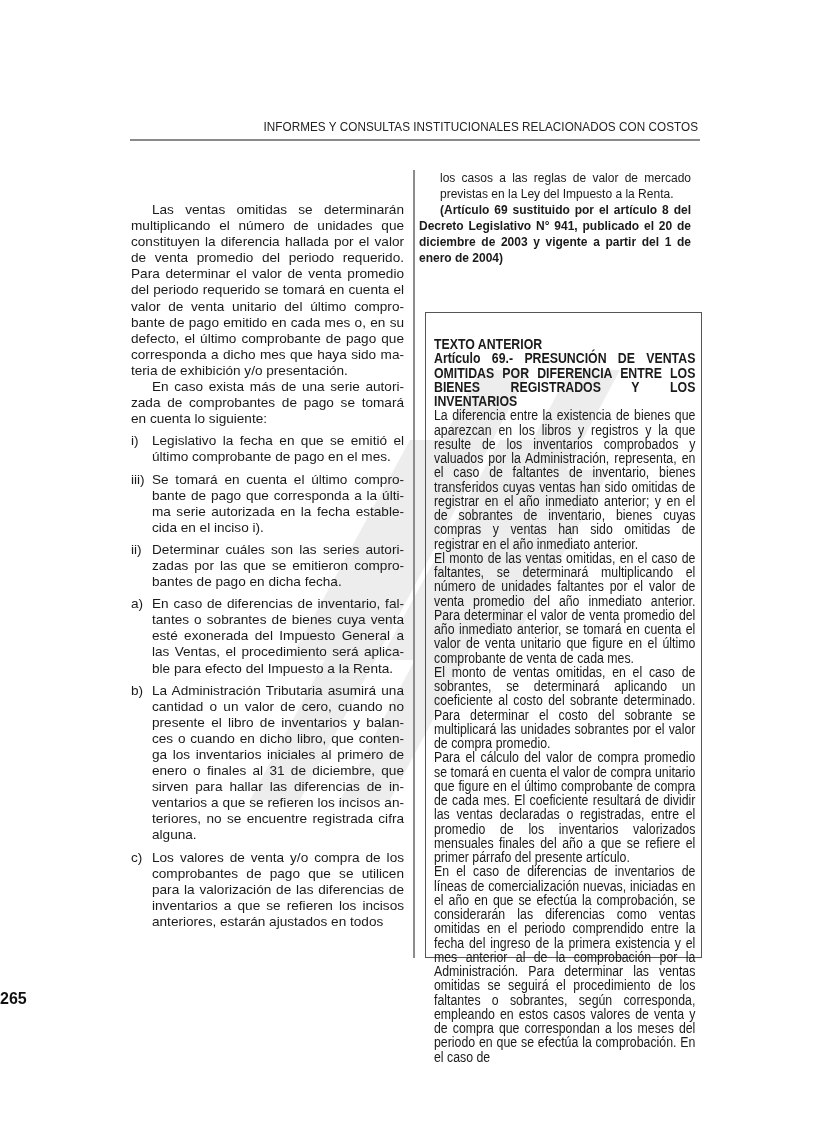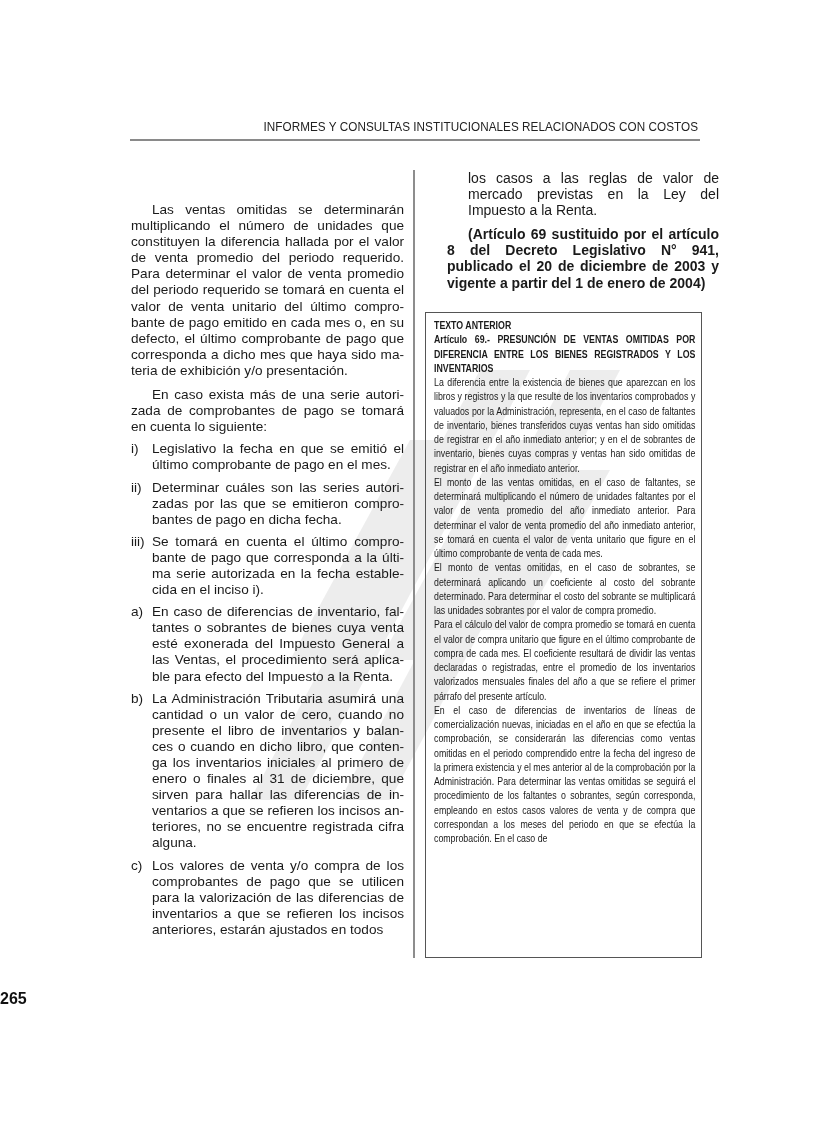--- a/index.html
+++ b/index.html
@@ -15,37 +15,37 @@
   .head-rule { position: absolute; left: 130px; top: 139px; width: 570px; height: 2px; background: #8a8a8a; }
 
   .col-divider { position: absolute; left: 413px; top: 170px; width: 2px; height: 788px; background: #8d8d8d; }
 
   .col-left {
     position: absolute; left: 131px; top: 170px; width: 273px;
     font-family: "Liberation Sans", sans-serif; font-size: 13.6px; line-height: 16.1px;
     text-align: justify; hyphens: manual;
   }
   .col-right {
-    position: absolute; left: 447px; top: 170px; width: 272px;
-    font-family: "Liberation Sans", sans-serif; font-size: 14px; line-height: 16.1px;
+    position: absolute; left: 419px; top: 170px; width: 272px;
+    font-family: "Liberation Sans", sans-serif; font-size: 12px; line-height: 16.1px;
     text-align: justify;
   }
   p { margin: 0; }
   .indent { text-indent: 21px; margin-top: 32px; }
-  .para-gap { margin-top: 8px; }
+  .para-gap { margin-top: 0; }
   .list-item { position: relative; padding-left: 21px; margin-top: 6px; }
   .list-item .marker { position: absolute; left: 0; top: 0; }
   .cont { padding-left: 21px; }
   .bold { font-weight: bold; }
 
   .prior-box {
     position: absolute; left: 425px; top: 312px; width: 277px; height: 646px;
     border: 1.5px solid #555; box-sizing: border-box;
-    padding: 6px 7px 4px 8px;
-    font-family: "Liberation Sans", sans-serif; font-size: 10px; line-height: 14.25px;
+    padding: 24px 7px 4px 8px;
+    font-family: "Liberation Sans", sans-serif; font-size: 14px; line-height: 14.25px;
     text-align: justify; color: #1a1a1a;
   }
   .prior-box .inner { transform: scaleX(0.88); transform-origin: left top; width: 297px; }
   .prior-box .title { font-weight: bold; }
 
   .watermark {
     position: absolute; left: 230px; top: 330px; width: 420px; height: 500px;
     pointer-events: none; opacity: 0.13;
   }
 
@@ -76,26 +76,26 @@
 
   <div class="col-left">
     <p class="indent">Las ventas omitidas se determinarán multiplicando el número de unidades que constituyen la diferencia hallada por el valor de venta promedio del periodo requerido. Para determinar el valor de venta promedio del periodo requerido se tomará en cuenta el valor de venta unitario del último compro­bante de pago emitido en cada mes o, en su defecto, el último comprobante de pago que corresponda a dicho mes que haya sido ma­teria de exhibición y/o presentación.</p>
     <p class="indent para-gap">En caso exista más de una serie autori­zada de comprobantes de pago se tomará en cuenta lo siguiente:</p>
 
     <div class="list-item">
       <span class="marker">i)</span>
       <p>Legislativo la fecha en que se emitió el último comprobante de pago en el mes.</p>
     </div>
     <div class="list-item">
+      <span class="marker">iii)</span>
+      <p>Se tomará en cuenta el último compro­bante de pago que corresponda a la últi­ma serie autorizada en la fecha estable­cida en el inciso i).</p>
+    </div>
+    <div class="list-item">
       <span class="marker">ii)</span>
       <p>Determinar cuáles son las series autori­zadas por las que se emitieron compro­bantes de pago en dicha fecha.</p>
-    </div>
-    <div class="list-item">
-      <span class="marker">iii)</span>
-      <p>Se tomará en cuenta el último compro­bante de pago que corresponda a la últi­ma serie autorizada en la fecha estable­cida en el inciso i).</p>
     </div>
 
 
     <div class="list-item">
       <span class="marker">a)</span>
       <p>En caso de diferencias de inventario, fal­tantes o sobrantes de bienes cuya venta esté exonerada del Impuesto General a las Ventas, el procedimiento será aplica­ble para efecto del Impuesto a la Renta.</p>
     </div>
     <div class="list-item">
       <span class="marker">b)</span>
       <p>La Administración Tributaria asumirá una cantidad o un valor de cero, cuando no presente el libro de inventarios y balan­ces o cuando en dicho libro, que conten­ga los inventarios iniciales al primero de enero o finales al 31 de diciembre, que sirven para hallar las diferencias de in­ventarios a que se refieren los incisos an­teriores, no se encuentre registrada cifra alguna.</p>

